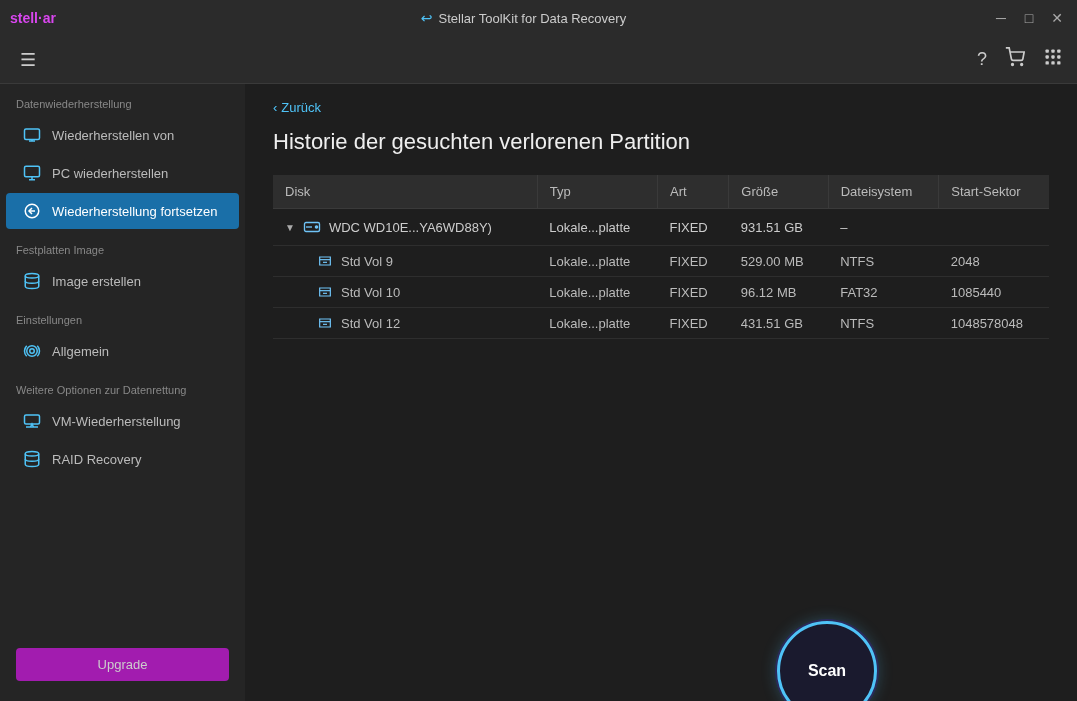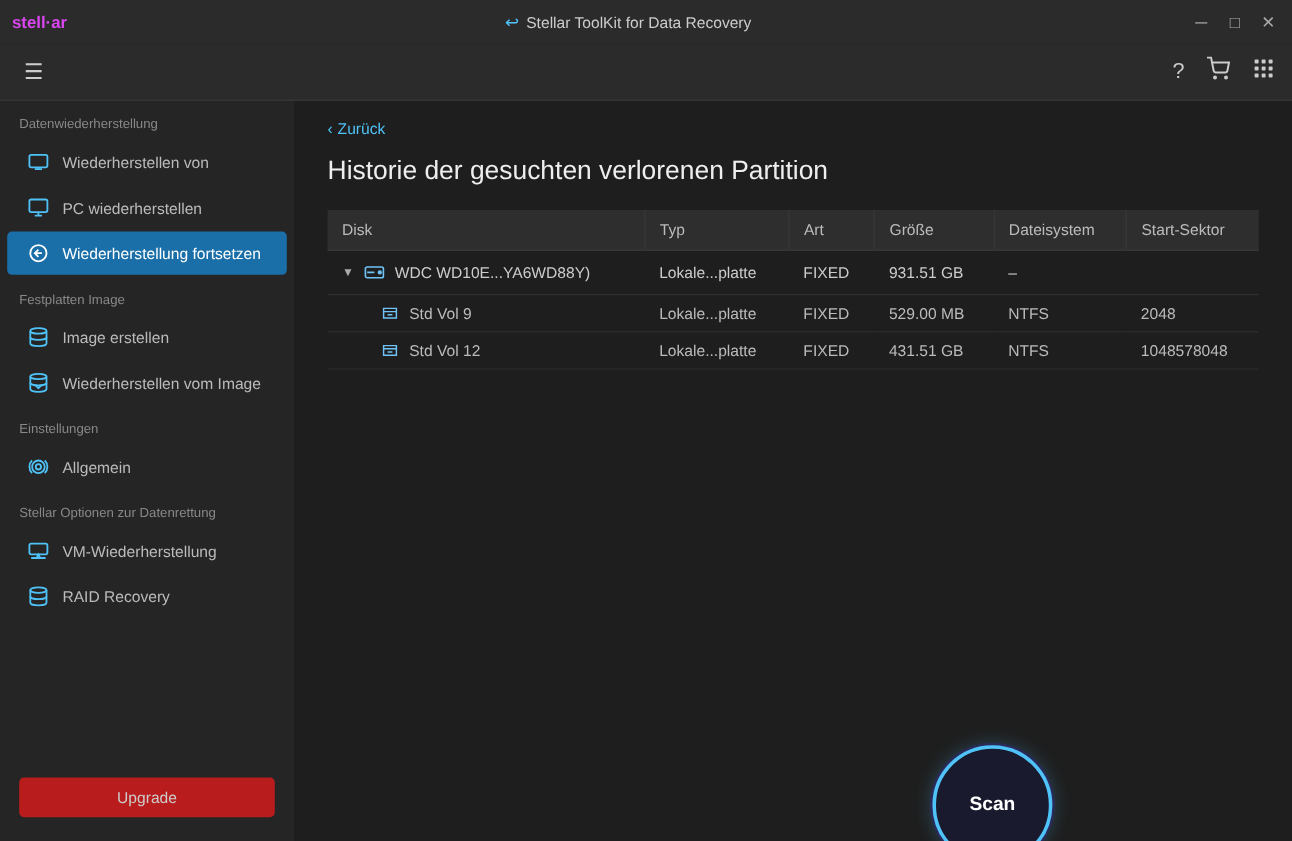--- a/index.html
+++ b/index.html
@@ -139,21 +139,21 @@
       height: 20px;
       display: flex;
       align-items: center;
       justify-content: center;
       flex-shrink: 0;
     }
     .sidebar-icon svg { width: 18px; height: 18px; }
     .sidebar-spacer { flex: 1; }
     .upgrade-btn {
       margin: 10px 16px;
-      background: #b91c1c;
+      background: #a21caf;
       border: none;
       color: #ccc;
       padding: 9px 33px;
       border-radius: 4px;
       cursor: pointer;
       font-size: 13px;
       width: calc(100% - 32px);
     }
 
     
@@ -369,47 +369,36 @@
       <span class="sidebar-icon">
         <svg viewBox="0 0 24 24" fill="none" stroke="#4fc3f7" stroke-width="2">
           <ellipse cx="12" cy="5" rx="9" ry="3"></ellipse>
           <path d="M21 12c0 1.66-4 3-9 3s-9-1.34-9-3"></path>
           <path d="M3 5v14c0 1.66 4 3 9 3s9-1.34 9-3V5"></path>
         </svg>
       </span>
       <span>Image erstellen</span>
     </div>
 
-    <div class="sidebar-item">
-      <span class="sidebar-icon">
-        <svg viewBox="0 0 24 24" fill="none" stroke="#4fc3f7" stroke-width="2">
-          <ellipse cx="12" cy="5" rx="9" ry="3"></ellipse>
-          <path d="M21 12c0 1.66-4 3-9 3s-9-1.34-9-3"></path>
-          <path d="M3 5v14c0 1.66 4 3 9 3s9-1.34 9-3V5"></path>
-          <polyline points="8 14 12 18 16 14"></polyline>
-        </svg>
-      </span>
-      <span>Wiederherstellen vom Image</span>
-    </div>
 
     <div class="sidebar-section-label">Einstellungen</div>
 
     <div class="sidebar-item">
       <span class="sidebar-icon">
         <svg viewBox="0 0 24 24" fill="none" stroke="#4fc3f7" stroke-width="2">
           <circle cx="12" cy="12" r="3"></circle>
           <path d="M19.07 4.93a10 10 0 0 1 0 14.14M4.93 4.93a10 10 0 0 0 0 14.14"></path>
           <circle cx="12" cy="12" r="7"></circle>
         </svg>
       </span>
       <span>Allgemein</span>
     </div>
 
 
-    <div class="sidebar-section-label">Stellar Optionen zur Datenrettung</div>
+    <div class="sidebar-section-label">Weitere Optionen zur Datenrettung</div>
 
     <div class="sidebar-item">
       <span class="sidebar-icon">
         <svg viewBox="0 0 24 24" fill="none" stroke="#4fc3f7" stroke-width="2">
           <rect x="2" y="4" width="20" height="12" rx="2"></rect>
           <path d="M10 20l2-4 2 4"></path>
           <path d="M4 20h16"></path>
         </svg>
       </span>
       <span>VM-Wiederherstellung</span>
@@ -494,20 +483,39 @@
             <tr class="vol-row">
               <td>
                 <div class="vol-indent">
                   <span class="vol-icon">
                     <svg width="16" height="16" viewBox="0 0 24 24" fill="none" stroke="#6fc3f7" stroke-width="1.8">
     <path d="M4 6h16v12H4z"></path>
     <path d="M4 10h16"></path>
     <path d="M9 14h6"></path>
   </svg>
                   </span>
+                  <span>Std Vol 10</span>
+                </div>
+              </td>
+              <td>Lokale...platte</td>
+              <td>FIXED</td>
+              <td>96.12 MB</td>
+              <td>FAT32</td>
+              <td>1085440</td>
+            </tr>
+            <tr class="vol-row">
+              <td>
+                <div class="vol-indent">
+                  <span class="vol-icon">
+                    <svg width="16" height="16" viewBox="0 0 24 24" fill="none" stroke="#6fc3f7" stroke-width="1.8">
+    <path d="M4 6h16v12H4z"></path>
+    <path d="M4 10h16"></path>
+    <path d="M9 14h6"></path>
+  </svg>
+                  </span>
                   <span>Std Vol 12</span>
                 </div>
               </td>
               <td>Lokale...platte</td>
               <td>FIXED</td>
               <td>431.51 GB</td>
               <td>NTFS</td>
               <td>1048578048</td>
             </tr>
           </tbody>

